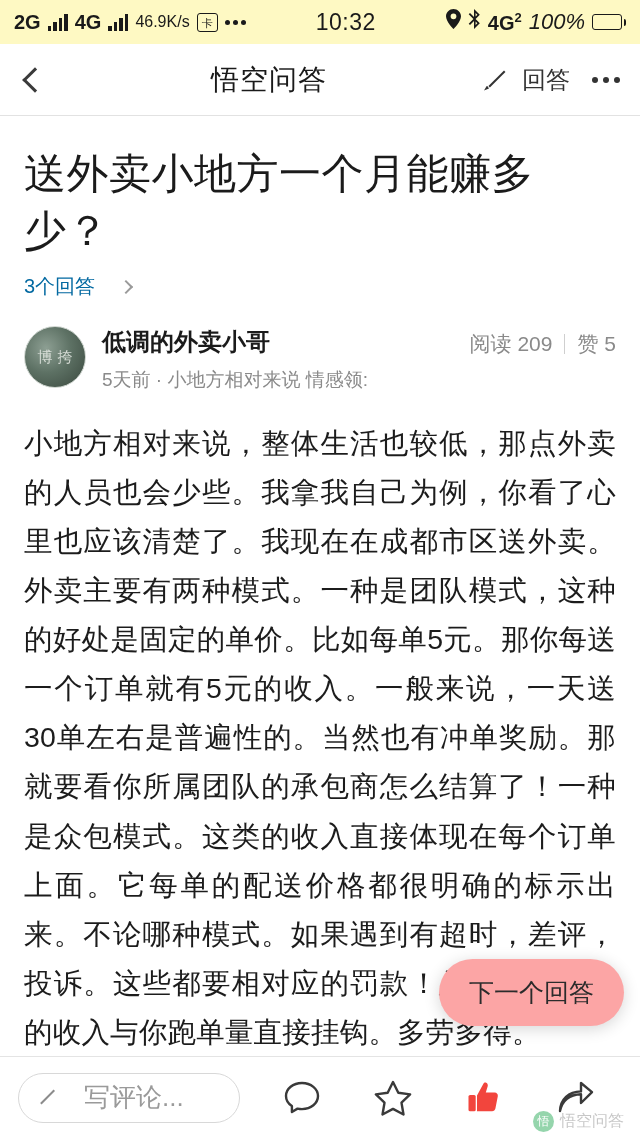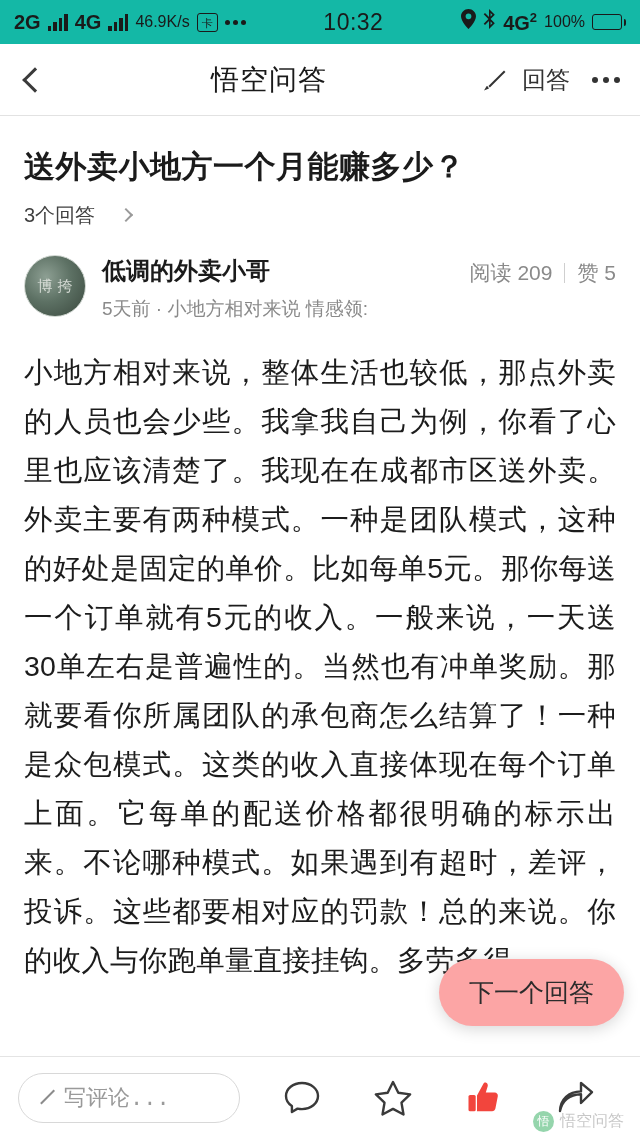--- a/index.html
+++ b/index.html
@@ -16,21 +16,21 @@
   }
 
   
   .statusbar {
     height: 44px;
     display: flex;
     align-items: center;
     padding: 0 14px;
     font-size: 22px;
     color: #1a1a1a;
-    background: #14b8a6;
+    background: #fef9c3;
     box-sizing: border-box;
   }
   .sb-left, .sb-right {
     display: flex;
     align-items: center;
     gap: 7px;
   }
   .sb-center {
     flex: 1;
     display: flex;
@@ -99,21 +99,21 @@
     background: #1a1a1a;
     height: 100%;
     width: 100%;
   }
   .battery .cap {
     width: 2.5px; height: 7px;
     background: #1a1a1a;
     border-radius: 0 2px 2px 0;
     margin-left: 1.5px;
   }
-  .pct { font-size: 16px; }
+  .pct { font-size: 22px; font-style: italic; }
   .sup {
     font-size: 13px;
     vertical-align: super;
   }
 
   
   .navbar {
     height: 72px;
     display: flex;
     align-items: center;
@@ -178,31 +178,31 @@
     width: 6px; height: 6px; border-radius: 50%;
     background: #333; display: block;
   }
 
   
   .content {
     padding: 0 24px;
     box-sizing: border-box;
   }
   .question-title {
-    font-size: 31px;
+    font-size: 42px;
     color: #1b1b1b;
-    font-weight: 700;
+    font-weight: 400;
     margin-top: 30px;
     line-height: 1.35;
     letter-spacing: 0.5px;
   }
   .answer-count {
     margin-top: 14px;
     font-size: 20px;
-    color: #404040;
+    color: #0369a1;
     display: flex;
     align-items: center;
     gap: 26px;
   }
   .chev-right-sm {
     width: 8px; height: 8px;
     border-top: 2px solid #9a9a9a;
     border-right: 2px solid #9a9a9a;
     transform: rotate(45deg);
     display: inline-block;
@@ -316,24 +316,23 @@
   }
   .comment-box {
     width: 222px;
     height: 50px;
     border: 1px solid #d8d8d8;
     border-radius: 26px;
     display: flex;
     align-items: center;
     padding: 0 18px;
     box-sizing: border-box;
-    gap: 8px;
+    gap: 28px;
     color: #9a9a9a;
-    font-size: 22px;
-    font-family: Liberation Mono, monospace;
+    font-size: 26px;
   }
   .pencil-sm {
     display: inline-block;
     width: 19px; height: 19px;
     position: relative;
     flex: 0 0 auto;
   }
   .pencil-sm::before {
     content: "";
     position: absolute;

